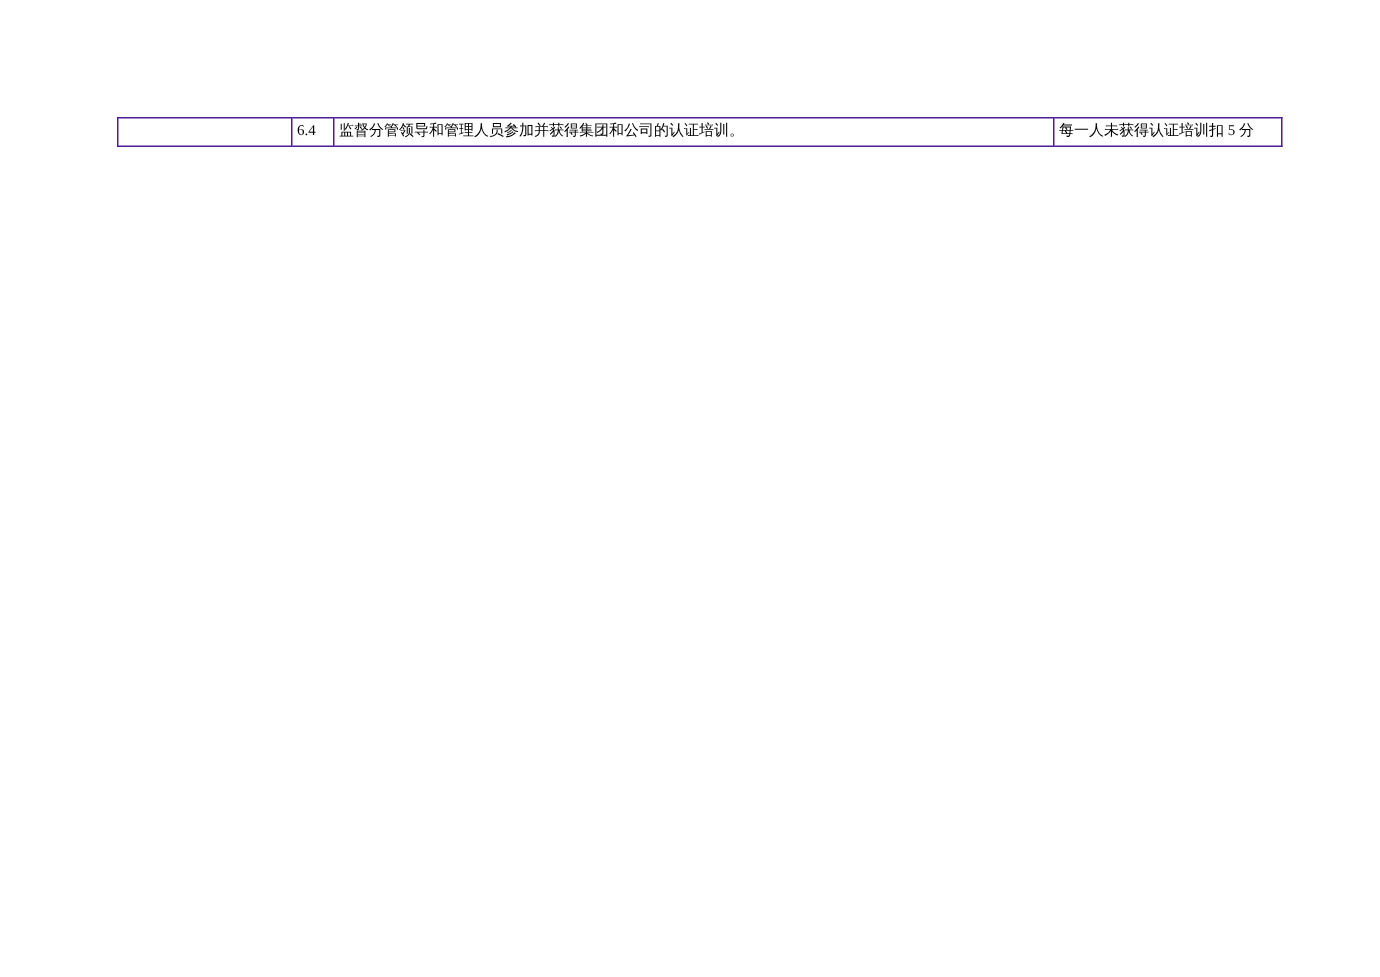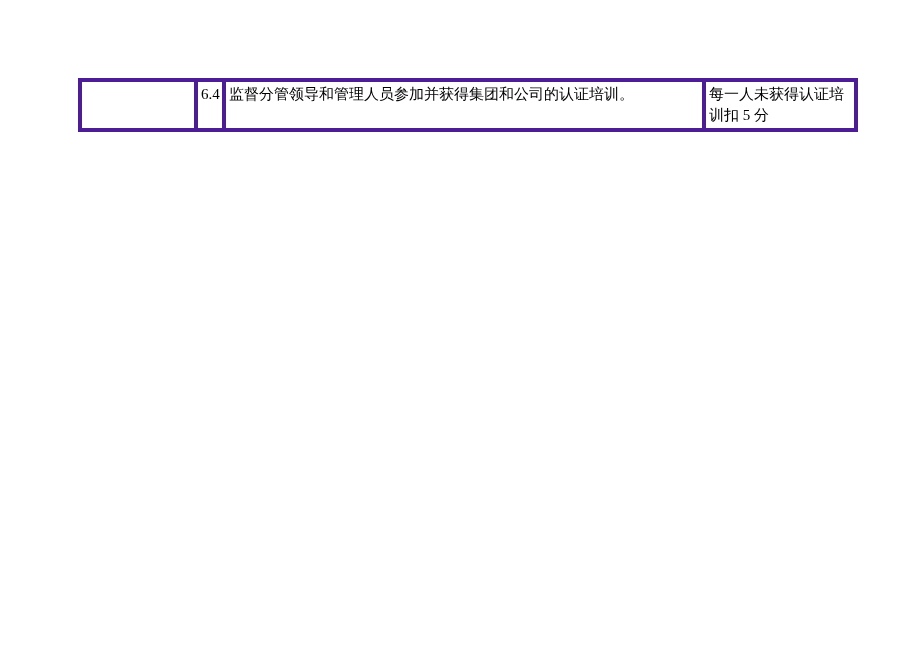--- a/index.html
+++ b/index.html
@@ -21,24 +21,24 @@
       top: 78px;
       left: 78px;
       width: 776px;
     }
     table {
       border-collapse: collapse;
       width: 100%;
       table-layout: fixed;
     }
     td {
-      border: 4px solid #4c1d95;
+      border: 1px solid #4c1d95;
       padding: 2px 3px;
       vertical-align: top;
-      font-size: 15px;
+      font-size: 10px;
       line-height: 1.4;
       height: 18px;
     }
     .col1 {
       width: 116px;
     }
     .col2 {
       width: 28px;
     }
     .col3 {

